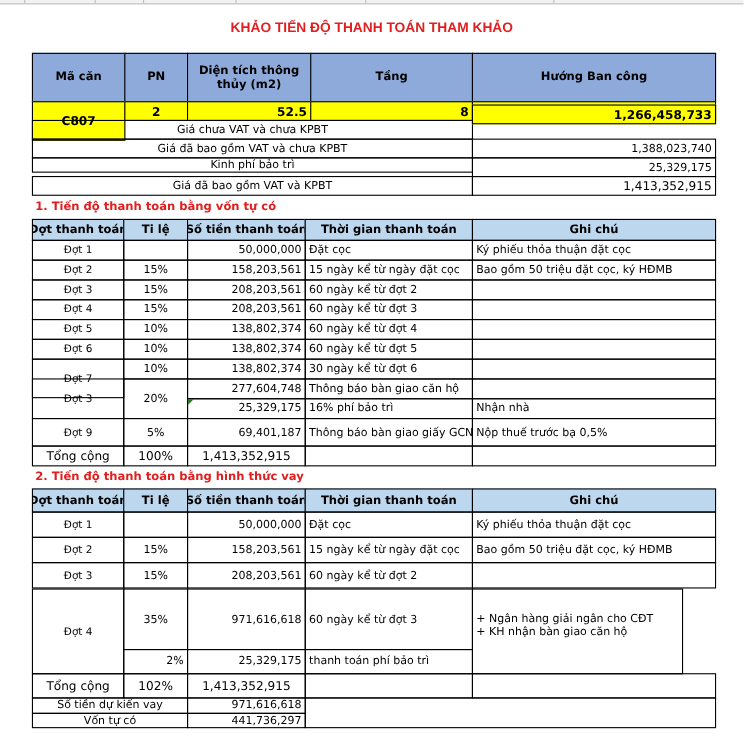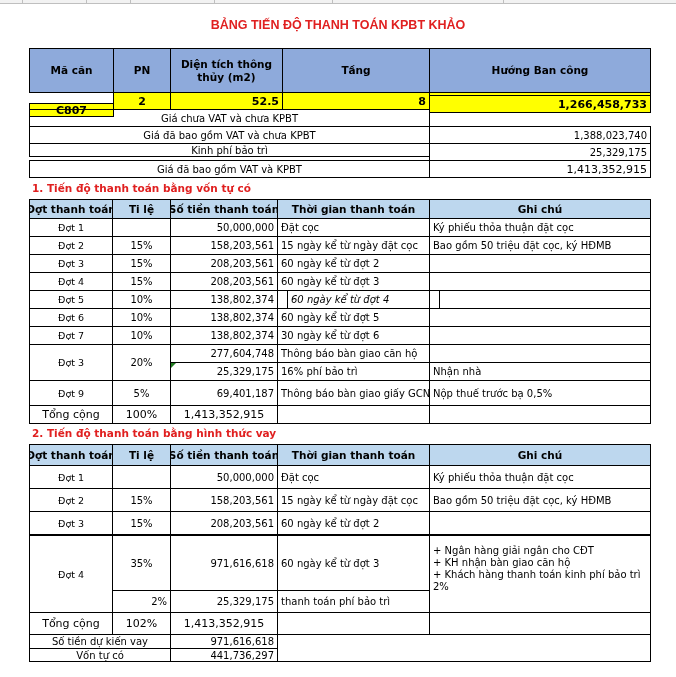--- a/index.html
+++ b/index.html
@@ -27,30 +27,30 @@
 
 <div class="topline">
   <span style="left:22px"></span>
     <span style="left:86px"></span>
     <span style="left:130px"></span>
     <span style="left:214px"></span>
     <span style="left:332px"></span>
     <span style="left:503px"></span>
 </div>
 
-<div class="title">BẢNG TIẾN ĐỘ THANH TOÁN KPBT KHẢO</div>
+<div class="title">KHẢO TIẾN ĐỘ THANH TOÁN THAM KHẢO</div>
 
 <div>
   <div class="cell c hdr1" style="left:29px;top:48px;width:85px;height:45px">Mã căn</div>
   <div class="cell c hdr1" style="left:113px;top:48px;width:58px;height:45px">PN</div>
   <div class="cell c hdr1" style="left:170px;top:48px;width:113px;height:45px">Diện tích thông thủy (m2)</div>
   <div class="cell c hdr1" style="left:282px;top:48px;width:148px;height:45px">Tầng</div>
   <div class="cell c hdr1" style="left:429px;top:48px;width:222px;height:45px">Hướng Ban công</div>
 
-  <div class="cell c yel" style="left:29px;top:103px;width:85px;height:14px">C807</div>
+  <div class="cell c yel" style="left:29px;top:92px;width:85px;height:36px">C807</div>
   <div class="cell c yel" style="left:113px;top:92px;width:58px;height:18px">2</div>
   <div class="cell r yel" style="left:170px;top:92px;width:113px;height:18px">52.5</div>
   <div class="cell r yel" style="left:282px;top:92px;width:148px;height:18px">8</div>
   <div class="cell c yel" style="left:429px;top:92px;width:222px;height:18px">Tây Bắc</div>
 
   <div class="cell c b" style="left:29px;top:109px;width:401px;height:18px">Giá chưa VAT và chưa KPBT</div>
   <div class="cell r yel" style="left:429px;top:95px;width:222px;height:18px">1,266,458,733</div>
   <div class="cell c b" style="left:29px;top:126px;width:401px;height:18px">Giá đã bao gồm VAT và chưa KPBT</div>
   <div class="cell r" style="left:429px;top:126px;width:222px;height:18px">1,388,023,740</div>
   <div class="cell c b" style="left:29px;top:143px;width:401px;height:14px">Kinh phí bảo trì</div>
@@ -94,32 +94,32 @@
         <div class="cell c sm" style="left: 29px; top: 272px; width: 84px; height: 19px;">Đợt 4</div>
         <div class="cell c" style="left: 112px; top: 272px; width: 59px; height: 19px;">15%</div>
         <div class="cell r" style="left: 170px; top: 272px; width: 108px; height: 19px;">208,203,561</div>
         <div class="cell l" style="left: 277px; top: 272px; width: 153px; height: 19px;">60 ngày kể từ đợt 3</div>
         <div class="cell l" style="left: 429px; top: 272px; width: 222px; height: 19px;"></div>
       </div>
       <div>
         <div class="cell c sm" style="left: 29px; top: 290px; width: 84px; height: 19px;">Đợt 5</div>
         <div class="cell c" style="left: 112px; top: 290px; width: 59px; height: 19px;">10%</div>
         <div class="cell r" style="left: 170px; top: 290px; width: 108px; height: 19px;">138,802,374</div>
-        <div class="cell l" style="left: 287px; top: 290px; width: 153px; height: 19px; font-style: italic;">60 ngày kể từ đợt 4</div>
+        <div class="cell l" style="left: 277px; top: 290px; width: 153px; height: 19px;">60 ngày kể từ đợt 4</div>
         <div class="cell l" style="left: 429px; top: 290px; width: 222px; height: 19px;"></div>
       </div>
       <div>
         <div class="cell c sm" style="left: 29px; top: 308px; width: 84px; height: 19px;">Đợt 6</div>
         <div class="cell c" style="left: 112px; top: 308px; width: 59px; height: 19px;">10%</div>
         <div class="cell r" style="left: 170px; top: 308px; width: 108px; height: 19px;">138,802,374</div>
         <div class="cell l" style="left: 277px; top: 308px; width: 153px; height: 19px;">60 ngày kể từ đợt 5</div>
         <div class="cell l" style="left: 429px; top: 308px; width: 222px; height: 19px;"></div>
       </div>
       <div>
-        <div class="cell c sm" style="left: 29px; top: 326px; width: 84px; height: 19px;">Đợt 7</div>
+        <div class="cell c sm" style="left: 29px; top: 326px; width: 84px; height: 36px;">Đợt 7</div>
         <div class="cell c" style="left: 112px; top: 326px; width: 59px; height: 19px;">10%</div>
         <div class="cell r" style="left: 170px; top: 326px; width: 108px; height: 19px;">138,802,374</div>
         <div class="cell l" style="left: 277px; top: 326px; width: 153px; height: 19px;">30 ngày kể từ đợt 6</div>
         <div class="cell l" style="left: 429px; top: 326px; width: 222px; height: 19px;"></div>
       </div>
     </div>
 
   <div class="cell c sm" style="left:29px;top:344px;width:84px;height:37px">Đợt 3</div>
   <div class="cell c" style="left:112px;top:344px;width:59px;height:37px">20%</div>
   <div class="cell r" style="left:170px;top:344px;width:108px;height:19px">277,604,748</div>
@@ -176,24 +176,23 @@
       </div>
     </div>
 
   <div class="cell c sm" style="left:29px;top:535px;width:84px;height:78px">Đợt 4</div>
   <div class="cell c" style="left:112px;top:535px;width:59px;height:56px">35%</div>
   <div class="cell r" style="left:170px;top:535px;width:108px;height:56px">971,616,618</div>
   <div class="cell l" style="left:277px;top:535px;width:153px;height:56px">60 ngày kể từ đợt 3</div>
   <div class="cell r" style="left:112px;top:590px;width:59px;height:23px">2%</div>
   <div class="cell r" style="left:170px;top:590px;width:108px;height:23px">25,329,175</div>
   <div class="cell l" style="left:277px;top:590px;width:153px;height:23px">thanh toán phí bảo trì</div>
-  <div class="cell multi" style="left:429px;top:535px;width:222px;height:78px;padding-bottom:10px">
+  <div class="cell multi" style="left:429px;top:535px;width:192px;height:78px;padding-bottom:10px">
     <span>+ Ngân hàng giải ngân cho CĐT</span>
     <span>+ KH nhận bàn giao căn hộ</span>
-    <span>+ Khách hàng thanh toán kinh phí bảo trì 2%</span>
   </div>
 
   <div class="cell c b" style="left:29px;top:612px;width:84px;height:23px;font-size:11px">Tổng cộng</div>
   <div class="cell c b" style="left:112px;top:612px;width:59px;height:23px;font-size:11px">102%</div>
   <div class="cell c b" style="left:170px;top:612px;width:108px;height:23px;font-size:11px">1,413,352,915</div>
   <div class="cell" style="left:277px;top:612px;width:153px;height:23px"></div>
   <div class="cell" style="left:429px;top:612px;width:222px;height:23px"></div>
 
   <div class="cell c" style="left:29px;top:634px;width:142px;height:15px">Số tiền dự kiến vay</div>
   <div class="cell r" style="left:170px;top:634px;width:108px;height:15px">971,616,618</div>

